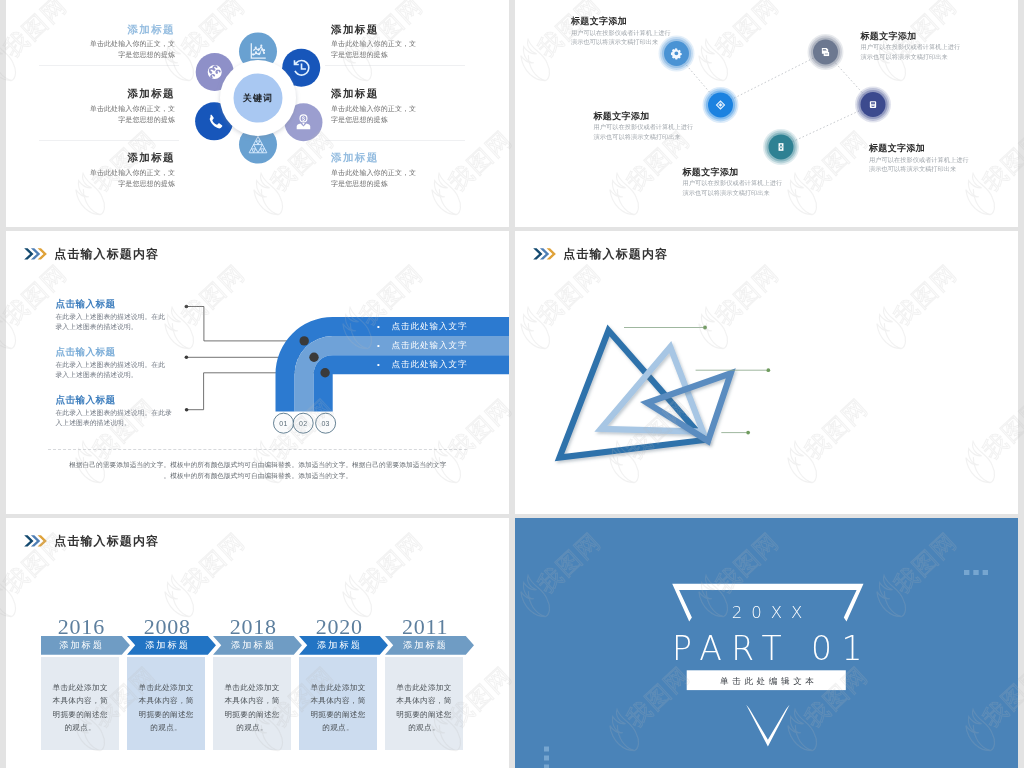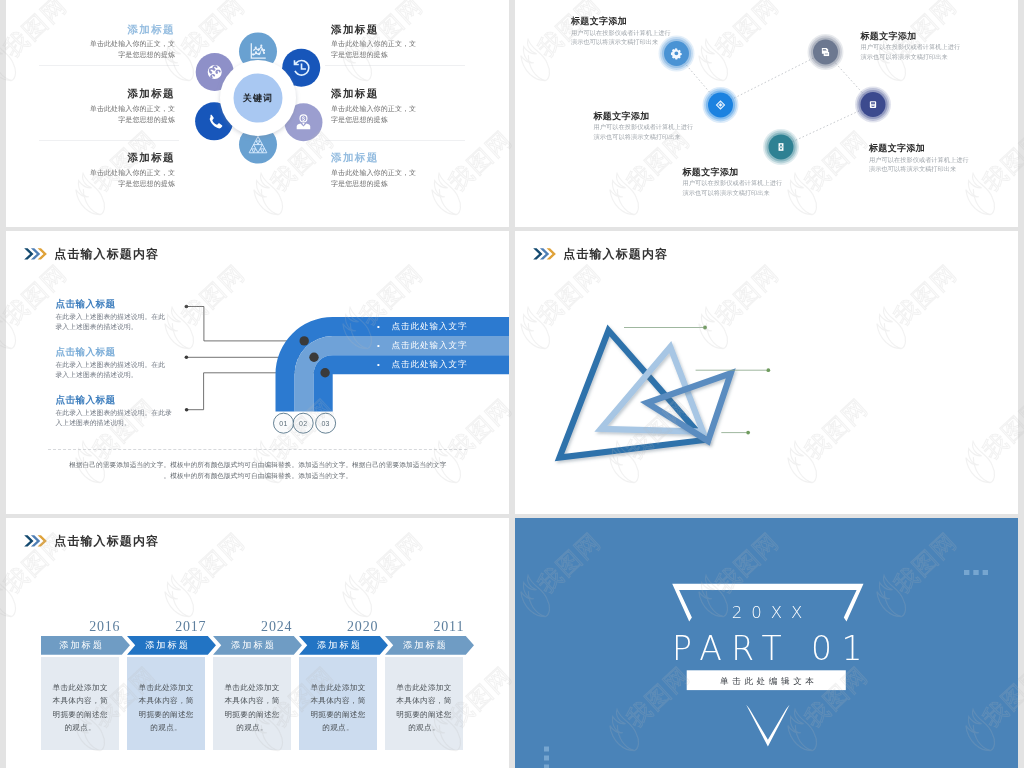--- a/index.html
+++ b/index.html
@@ -47,21 +47,21 @@
   .s3-t.lt{color:#7badd8;}
   .s3-d{font-size:6.8px;color:#6f7680;line-height:10.2px;margin-top:2px;letter-spacing:.05px;}
   .s3-foot{position:absolute;left:42.3px;top:217.7px;width:419px;border-top:1px dashed #d7d9dc;padding-top:9px;text-align:center;}
   .s3-fl{font-size:6.7px;color:#63696f;line-height:11px;letter-spacing:.05px;}
 
   
   .s4-svg{position:absolute;left:0;top:0;}
 
   
   .s5-col{position:absolute;top:0;width:89px;}
-  .s5-year{position:absolute;left:1.2px;top:97.5px;width:78px;text-align:right;font-size:14px;color:#5d7f9e;letter-spacing:0.8px;line-height:22px;font-family:"Liberation Serif",serif;}
+  .s5-year{position:absolute;left:1.2px;top:97.5px;width:78px;text-align:center;font-size:22px;color:#5d7f9e;letter-spacing:0.8px;line-height:22px;font-family:"Liberation Serif",serif;}
   .s5-chev{position:absolute;left:0;top:118.3px;}
   .s5-chev-lbl{position:absolute;left:0;top:118.3px;width:80.8px;text-align:center;line-height:18.7px;font-size:9.2px;color:#fff;letter-spacing:2px;}
   .s5-box{position:absolute;left:0;top:138.6px;width:77.9px;height:93px;}
   .s5-box-txt{position:absolute;left:5px;top:24px;width:68px;text-align:center;font-size:7.6px;color:#4d5358;line-height:13.5px;letter-spacing:.3px;}
 
   
   .s6-svg{position:absolute;left:0;top:0;}
   .s6-year{font-size:16.5px;fill:#ffffff;letter-spacing:9px;font-weight:200;font-family:"DejaVu Sans",sans-serif;}
   .s6-part{font-size:33px;fill:#ffffff;letter-spacing:9.5px;font-weight:200;font-family:"DejaVu Sans",sans-serif;}
   .s6-cap{font-size:8.6px;fill:#3a3f45;letter-spacing:3.6px;font-family:"Liberation Sans",sans-serif;}
@@ -388,36 +388,36 @@
               <div>单击此处添加文</div>
               <div>本具体内容，简</div>
               <div>明扼要的阐述您</div>
               <div>的观点。</div>
             </div>
           </div>
           <svg class="s5-chev" width="90" height="18.7" viewBox="0 0 90 18.7">
             <path d="M0 0 H80.8 L89 9.35 L80.8 18.7 H0 L8.2 9.35 Z" fill="#2274c4"></path>
           </svg>
           <div class="s5-chev-lbl">添加标题</div>
-          <div class="s5-year">2017</div>
+          <div class="s5-year">2008</div>
         </div>
         <div class="s5-col" style="left: 207.1px;">
           <div class="s5-box" style="background:#e4eaf1">
             <div class="s5-box-txt">
               <div>单击此处添加文</div>
               <div>本具体内容，简</div>
               <div>明扼要的阐述您</div>
               <div>的观点。</div>
             </div>
           </div>
           <svg class="s5-chev" width="90" height="18.7" viewBox="0 0 90 18.7">
             <path d="M0 0 H80.8 L89 9.35 L80.8 18.7 H0 L8.2 9.35 Z" fill="#6f9cc4"></path>
           </svg>
           <div class="s5-chev-lbl">添加标题</div>
-          <div class="s5-year">2024</div>
+          <div class="s5-year">2018</div>
         </div>
         <div class="s5-col" style="left: 293.05px;">
           <div class="s5-box" style="background:#ccdcef">
             <div class="s5-box-txt">
               <div>单击此处添加文</div>
               <div>本具体内容，简</div>
               <div>明扼要的阐述您</div>
               <div>的观点。</div>
             </div>
           </div>

